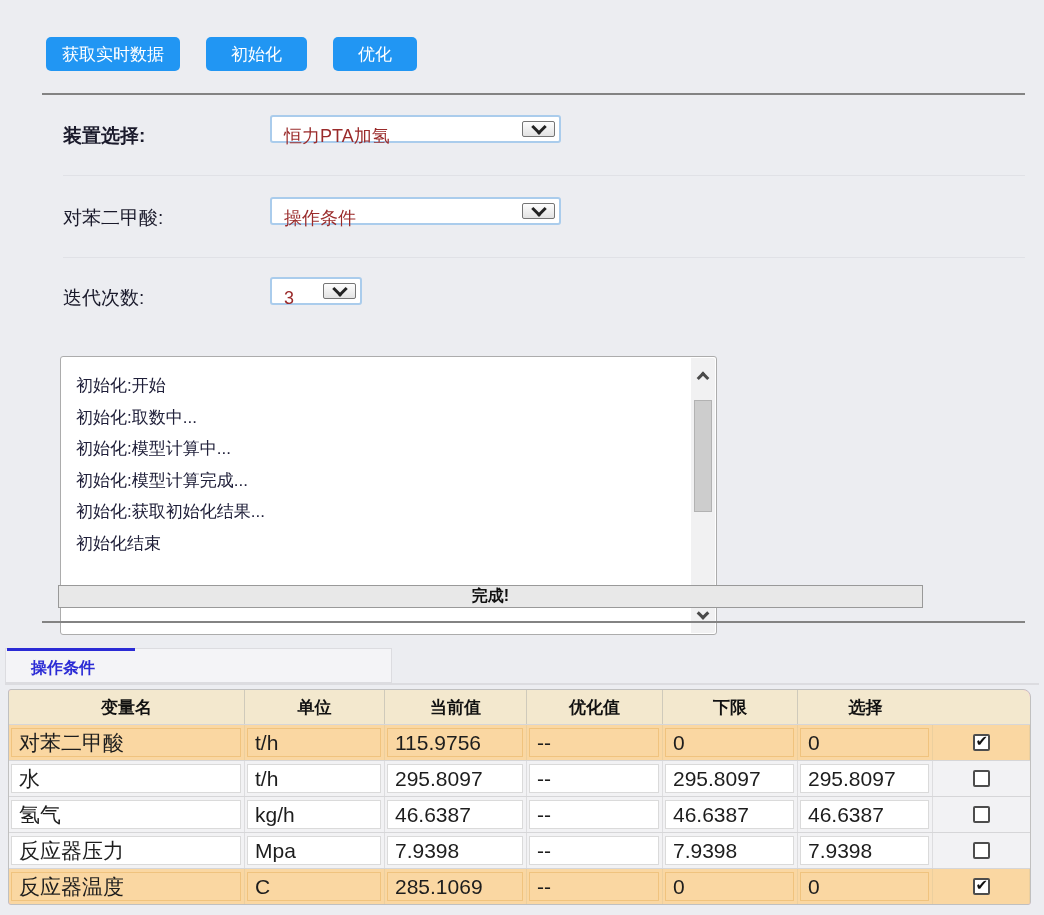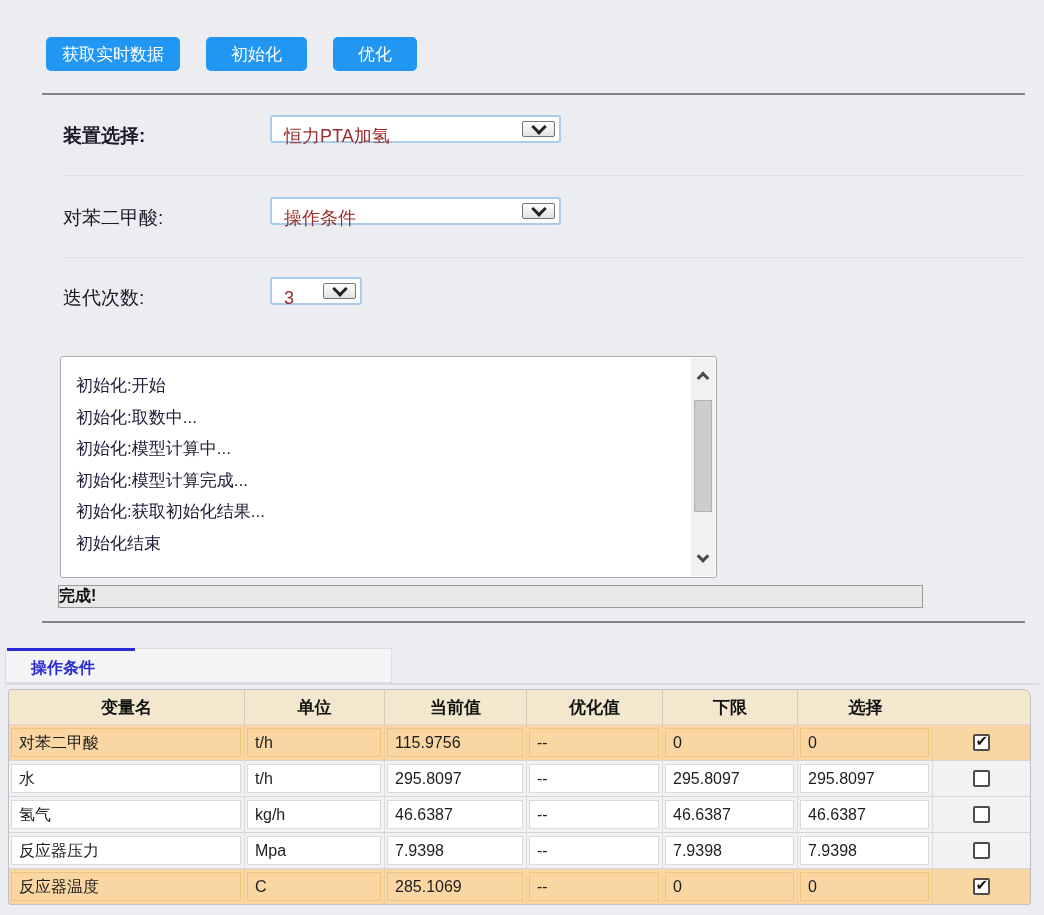--- a/index.html
+++ b/index.html
@@ -49,21 +49,21 @@
   }
   .chev-down, .chev-up {
     position:absolute; left:50%; top:50%; width:11px; height:11px;
     border-right:3px solid #222; border-bottom:3px solid #222;
   }
   .chev-down { transform:translate(-50%,-68%) rotate(45deg); }
   .chev-up   { transform:translate(-50%,-28%) rotate(-135deg); }
 
   
   .logbox {
-    position:absolute; left:60px; top:356px; width:657px; height:222px;
+    position:absolute; left:60px; top:356px; width:657px; height:279px;
     background:#fff; border:1px solid #acacac; border-radius:3px;
   }
   .log-text {
     position:absolute; inset:0; padding:13px 36px 13px 15px;
     font-size:17px; line-height:31.5px; white-space:pre-line;
     color:#20203a; overflow:hidden;
   }
   .scrollbar {
     position:absolute; top:1px; bottom:1px; right:1px; width:24px;
     background:#f1f1f2; border-radius:0 2px 2px 0;
@@ -73,21 +73,21 @@
   .sb-arrow .chev-down, .sb-arrow .chev-up { width:9px; height:9px; border-color:#4a4a4a; }
   .sb-thumb {
     position:absolute; left:3px; width:18px; top:42px; height:112px;
     background:#cdcdcd; border:1px solid #b2b2b2;
   }
 
   
   .progress {
     position:absolute; left:58px; top:585px; width:865px; height:23px;
     background:#e8e8e8; border:1px solid #999;
-    display:flex; align-items:center; 
+    display:flex; align-items:center; justify-content:center;
     font-size:16px; font-weight:bold; color:#111;
   }
 
   
   .tabstrip { position:absolute; left:5px; top:648px; width:1034px; height:37px; display:flex;flex-direction:column; }
   .tab-panel-left {
     position:relative; width:387px; height:100%;
     background:#f4f4f7; border:1px solid #dcdce0;
   }
   .tab-blue-bar { position:absolute; top:-1px; left:1px; width:128px; height:3px; background:#2b2bd5; }
@@ -117,21 +117,21 @@
   }
   .hcell:last-child { border-right:none; }
   .trow { height:36px; border-top:1px solid #d6d6d8; background:#f2f2f4; }
   .trow.hl { background:#fad7a2; }
   .tcell { position:relative; border-right:1px solid #dddddf; }
   .trow.hl .tcell { border-right:1px solid #eccf9e; }
   .tcell:last-child { border-right:none; }
   .field {
     position:absolute; inset:3px 3px 3px 2px;
     background:#fff; border:1px solid #dadada;
-    font-size:16px; line-height:27px; padding:0 7px; color:#1d1d1d;
+    font-size:21px; line-height:27px; padding:0 7px; color:#1d1d1d;
     white-space:nowrap; overflow:hidden;
   }
   .trow.hl .field { background:#fad7a2; border:1px solid #f0c37e; }
   .check-cell { display:flex; align-items:center; justify-content:center; }
   .checkbox {
     width:17px; height:17px; background:#fff; border:2px solid #4d4d4d;
     border-radius:2px; position:relative; cursor:pointer;
   }
   .checkbox .mark {
     position:absolute; left:1px; top:-4px; font-size:15px; font-weight:bold; color:#111;

